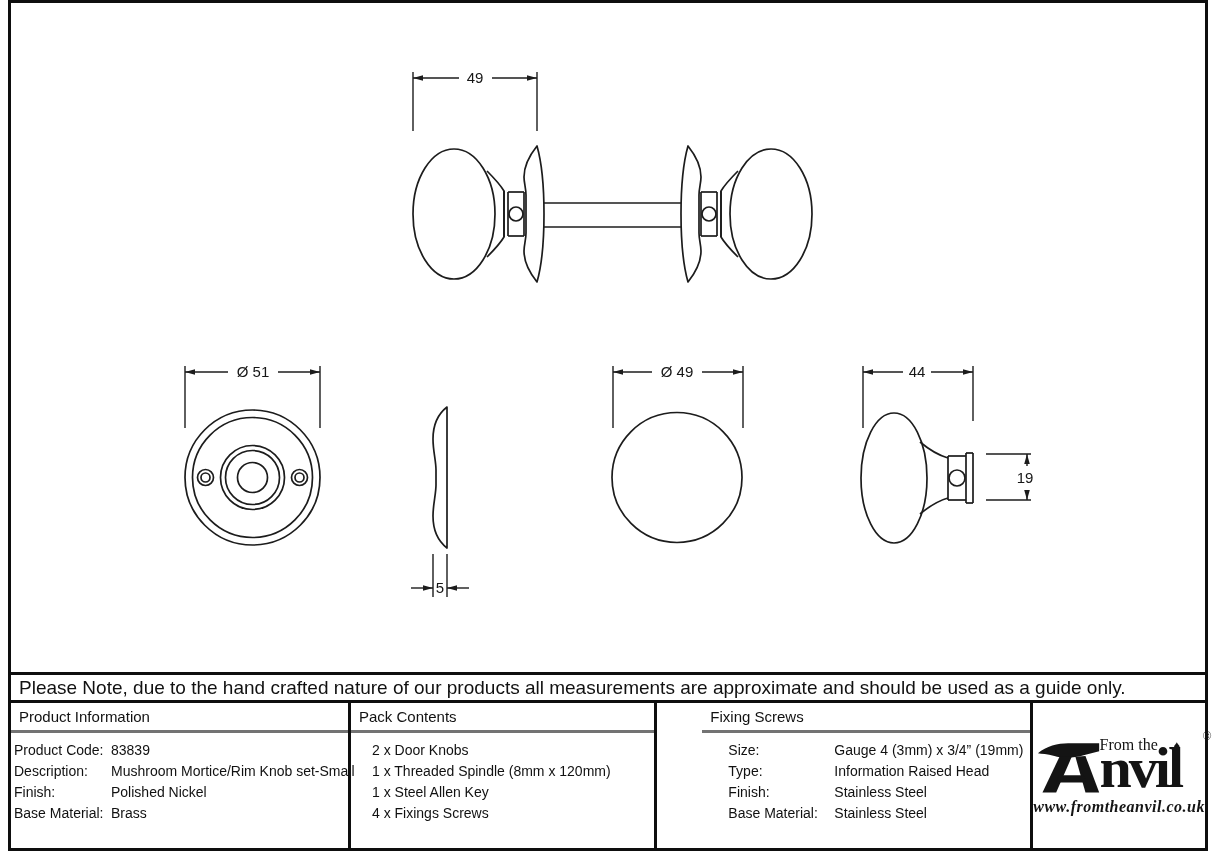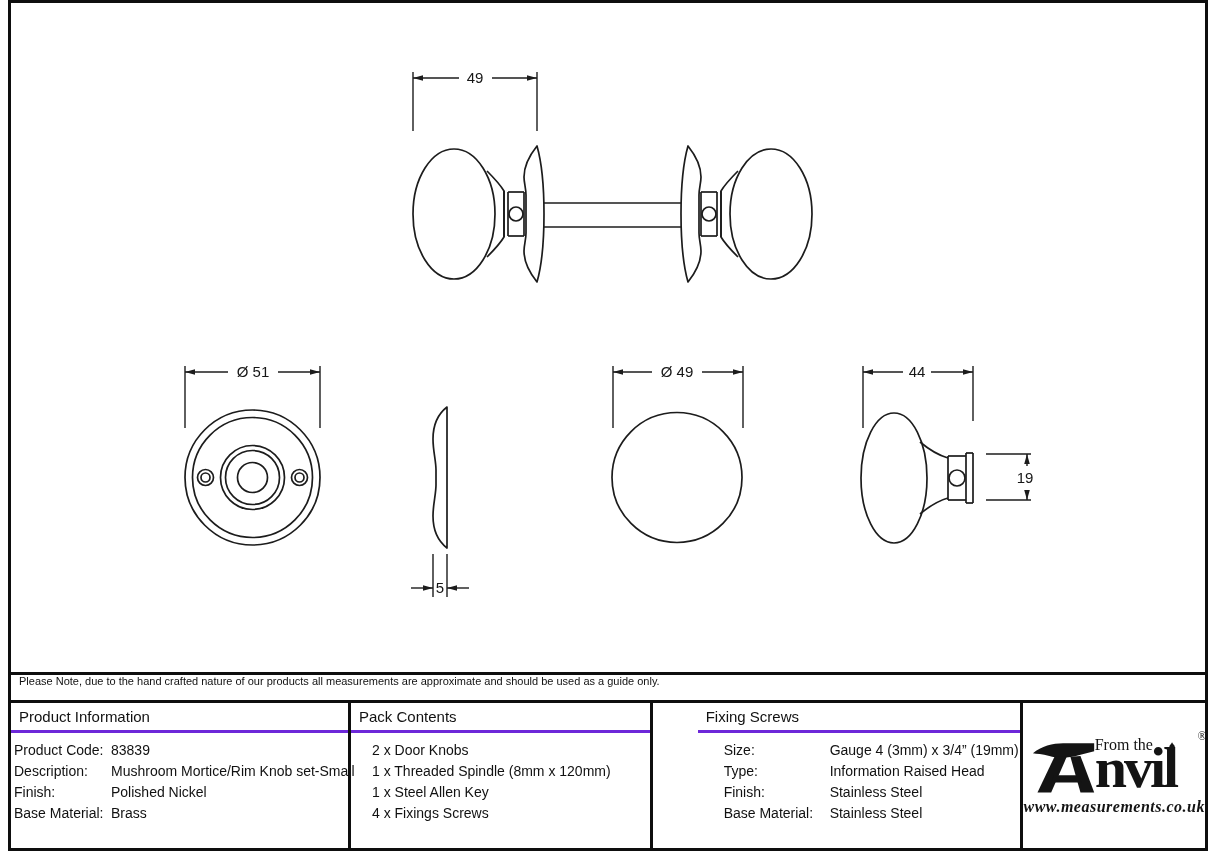--- a/index.html
+++ b/index.html
@@ -3,28 +3,28 @@
 <meta charset="utf-8">
 <style>
   html,body{margin:0;padding:0;background:#fff;}
   body{width:1214px;height:853px;position:relative;font-family:"Liberation Sans",sans-serif;color:#111;
        -webkit-font-smoothing:antialiased;}
   .frame{position:absolute;left:8px;top:0;width:1200px;height:851px;border:3px solid #0e0e0e;box-sizing:border-box;background:#fff;}
   .drawing-svg{position:absolute;left:0;top:0;width:1194px;height:669px;display:block;}
   .dim{font:15px "Liberation Sans",sans-serif;fill:#161616;}
   .note-row{position:absolute;left:0;top:669px;width:100%;height:31px;box-sizing:border-box;
             border-top:3px solid #0e0e0e;border-bottom:3px solid #0e0e0e;
-            display:flex;padding-left:8px;font-size:11px;}
+            display:flex;align-items:center;padding-left:8px;font-size:19px;}
   .table-area{position:absolute;left:0;top:700px;bottom:0;width:100%;display:flex;}
   .col{position:relative;box-sizing:border-box;border-right:3px solid #0e0e0e;}
   .col-product{width:340px;}
   .col-pack{width:312px;}
   .col-fixing{width:337px;margin-left:45px;}
   .col-logo{flex:1;border-right:none;display:flex;align-items:center;justify-content:center;}
-  .hdr{height:30px;box-sizing:border-box;border-bottom:3px solid #6d28d9;display:flex;align-items:center;
+  .hdr{height:30px;box-sizing:border-box;border-bottom:3px solid #737373;display:flex;align-items:center;
        padding-left:8px;font-size:15px;}
   .tbody{padding:7px 0 0 3px;font-size:14px;line-height:21px;white-space:nowrap;}
   .kv{display:grid;grid-template-columns:97px 1fr;}
   .col-fixing .tbody{padding-left:26px;}
   .col-fixing .kv{grid-template-columns:106px 1fr;}
   .col-pack .tbody{padding-left:21px;}
   .pack-item{display:block;}
   
   .logo{display:flex;flex-direction:column;align-items:center;}
   .logo-row{display:flex;align-items:flex-end;}
@@ -228,18 +228,18 @@
             <polygon points="42,21 53,20 68,60 53,60"></polygon>
             <polygon points="24,41 51,41 54,49 21,49"></polygon>
           </svg>
           <div class="logo-block">
             <span class="from-the">From the</span>
             <span class="diamond-dot">♦</span>
             <span class="reg-mark">®</span>
             <span class="nvil">nvil</span>
           </div>
         </div>
-        <div class="logo-url">www.measurements.co.uk</div>
+        <div class="logo-url">www.fromtheanvil.co.uk</div>
       </div>
     </div>
 
   </div>
 </div>
 
 </body></html>

